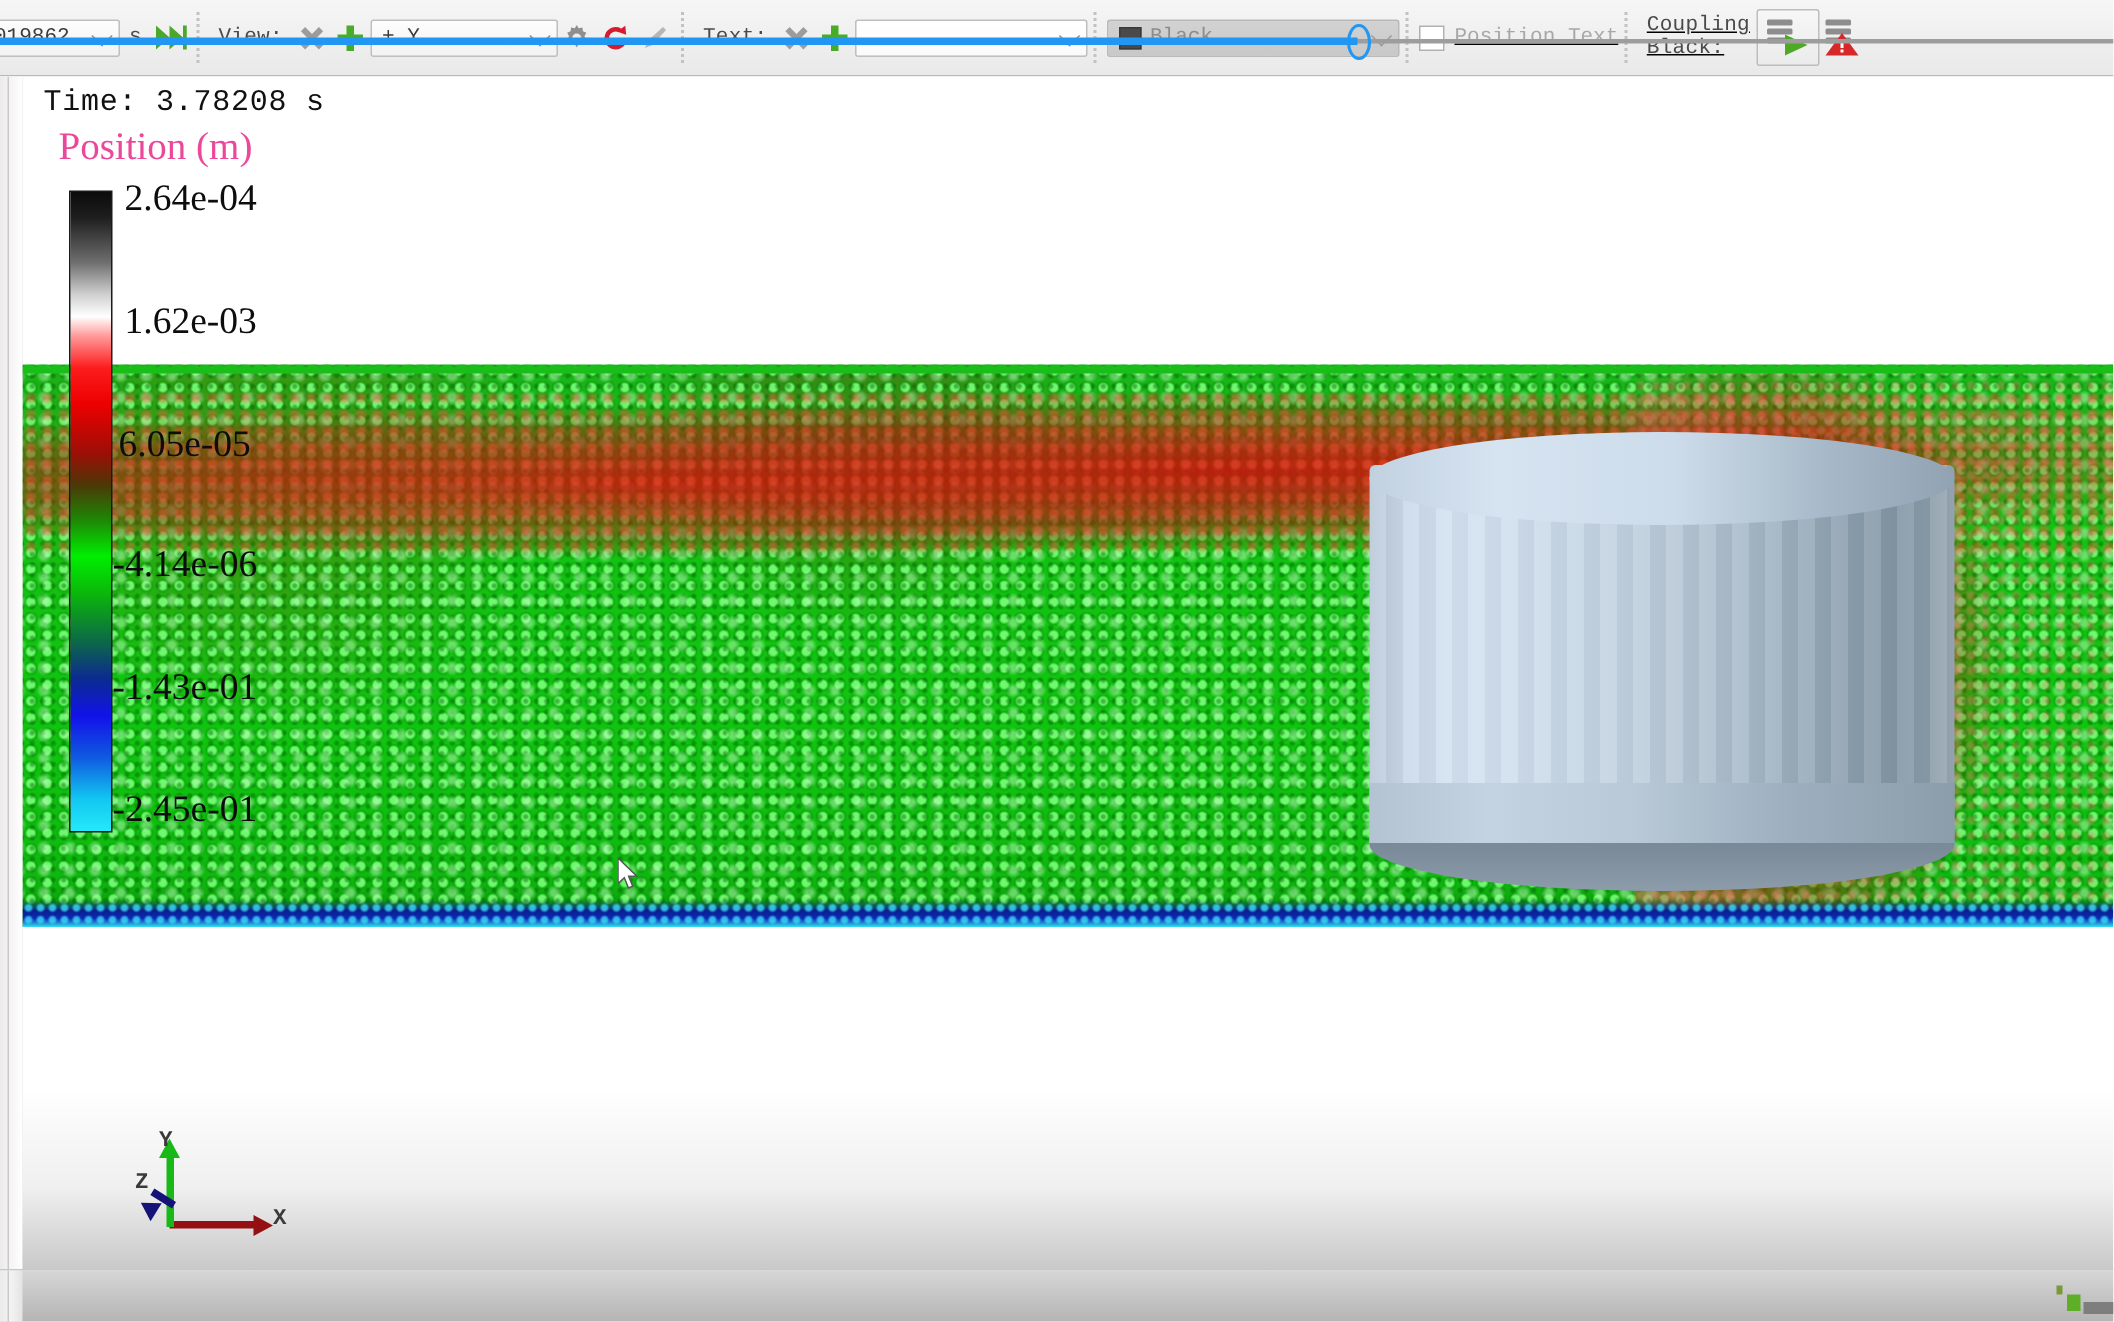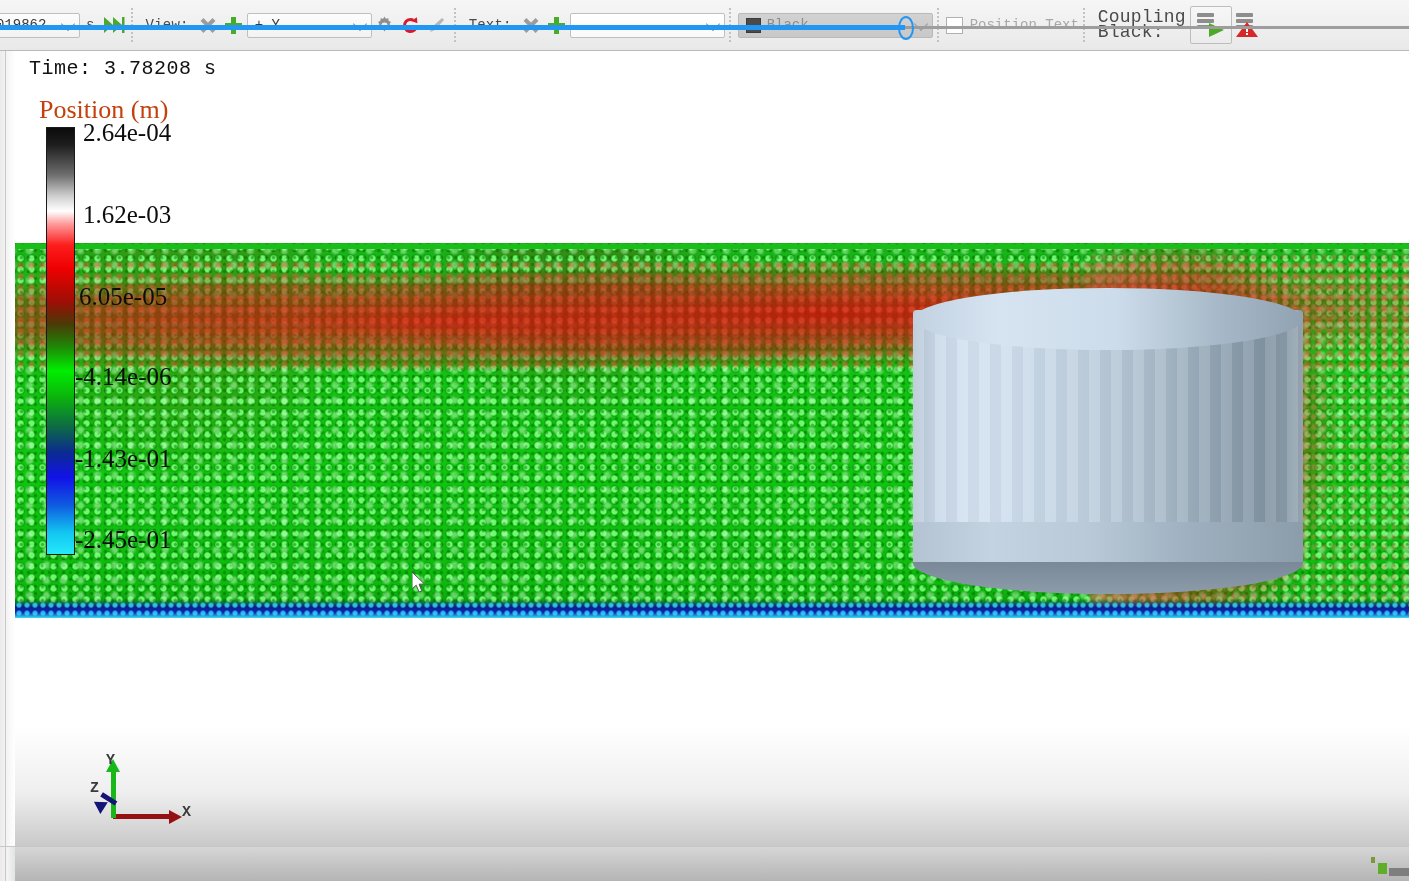--- a/index.html
+++ b/index.html
@@ -19,34 +19,34 @@
   
   .toolbar {
     position: absolute; left: 0; top: 0;
     width: 1409px; height: 51px;
     background: linear-gradient(#f6f6f6, #eeeeee 60%, #e9e9e9);
     border-bottom: 1px solid #b9b9b9;
     display: flex; align-items: center;
     box-sizing: border-box;
     font-family: "Liberation Mono", monospace;
   }
-  .tb-group { display: flex; align-items: center; height: 100%; }
+  .tb-group { display: flex; align-items: center; height: 100%; text-decoration: underline; }
   .tb-sep {
     width: 3px; height: 34px; margin: 0 4px;
     border-left: 2px dotted #c2c2c2;
     flex: 0 0 auto;
   }
   .tb-label {
     font-family: "Liberation Mono", monospace;
     font-size: 14px; color: #4a4a4a;
     padding: 0 6px; white-space: nowrap;
     letter-spacing: 0.2px;
   }
   .tb-label.two-line {
-    line-height: 15px; font-size: 18px;
+    line-height: 15px; font-size: 14px;
     padding-right: 4px;
   }
 
   
   .combo {
     position: relative;
     height: 25px;
     border: 1px solid #bfbfbf;
     background: linear-gradient(#fdfdfd, #f2f2f2);
     border-radius: 2px;
@@ -162,23 +162,22 @@
   .time-text {
     position: absolute; left: 14px; top: 6px;
     font-family: "Liberation Mono", monospace;
     font-size: 20px; color: #111111;
     white-space: nowrap;
     letter-spacing: 0.5px;
   }
   .cb-title {
     position: absolute; left: 24px; top: 32px;
     font-family: "Liberation Serif", serif;
-    font-size: 26px; color: #c2410c;
+    font-size: 26px; color: #ec4899;
     white-space: nowrap;
-    margin-top: 12px;
   }
 
   
   .colorbar {
     position: absolute;
     left: 31px; top: 76px;
     width: 29px; height: 428px;
     background: linear-gradient(to bottom,
         #0b0b0b 0%,
         #1e1e1e 4%,

